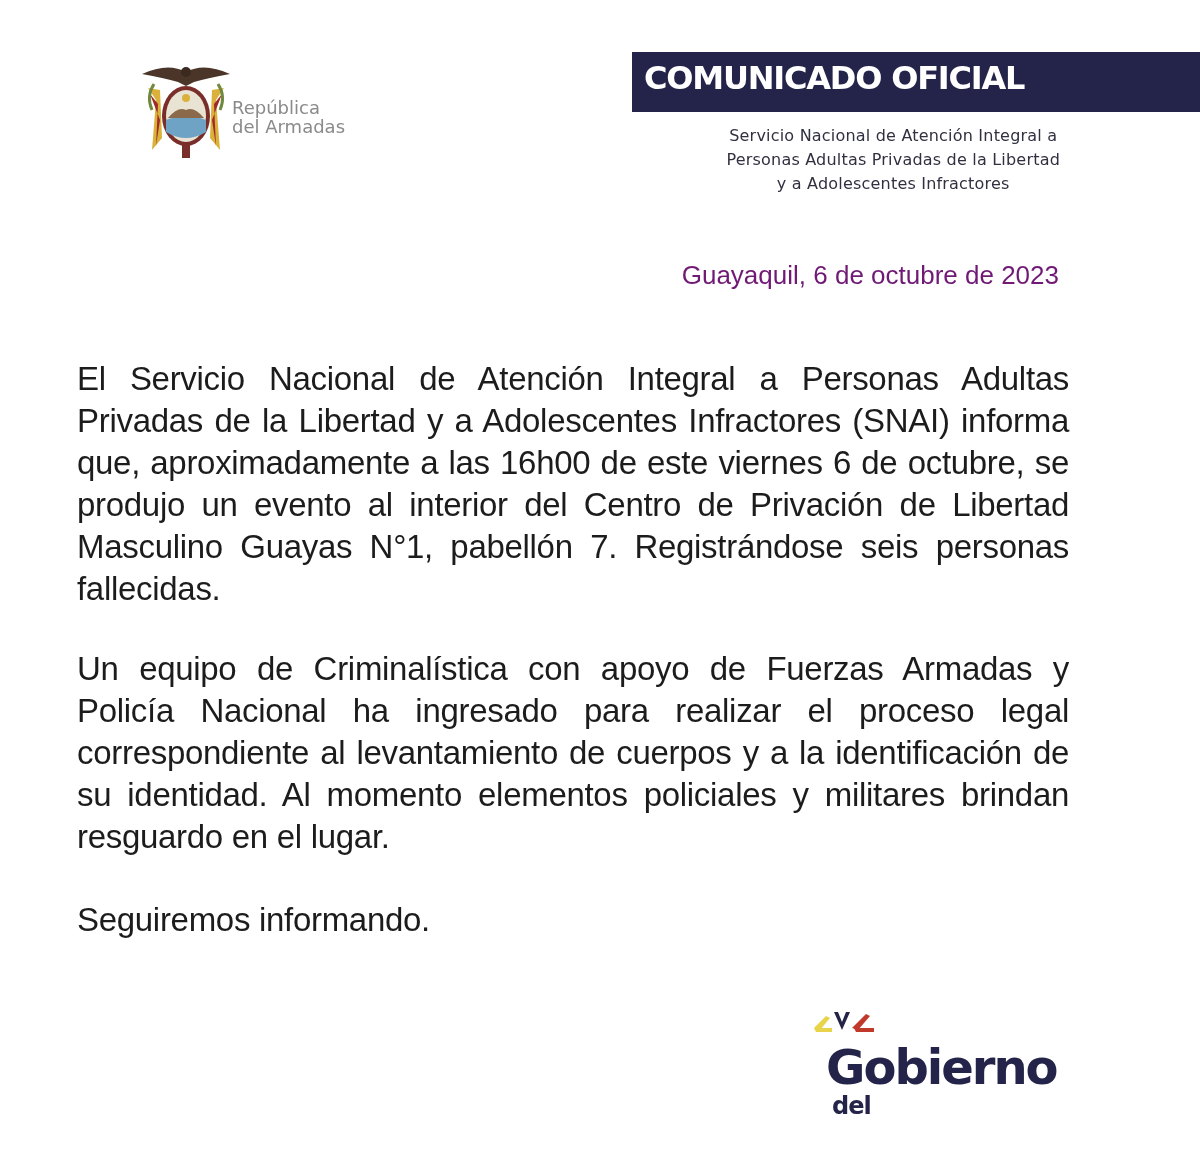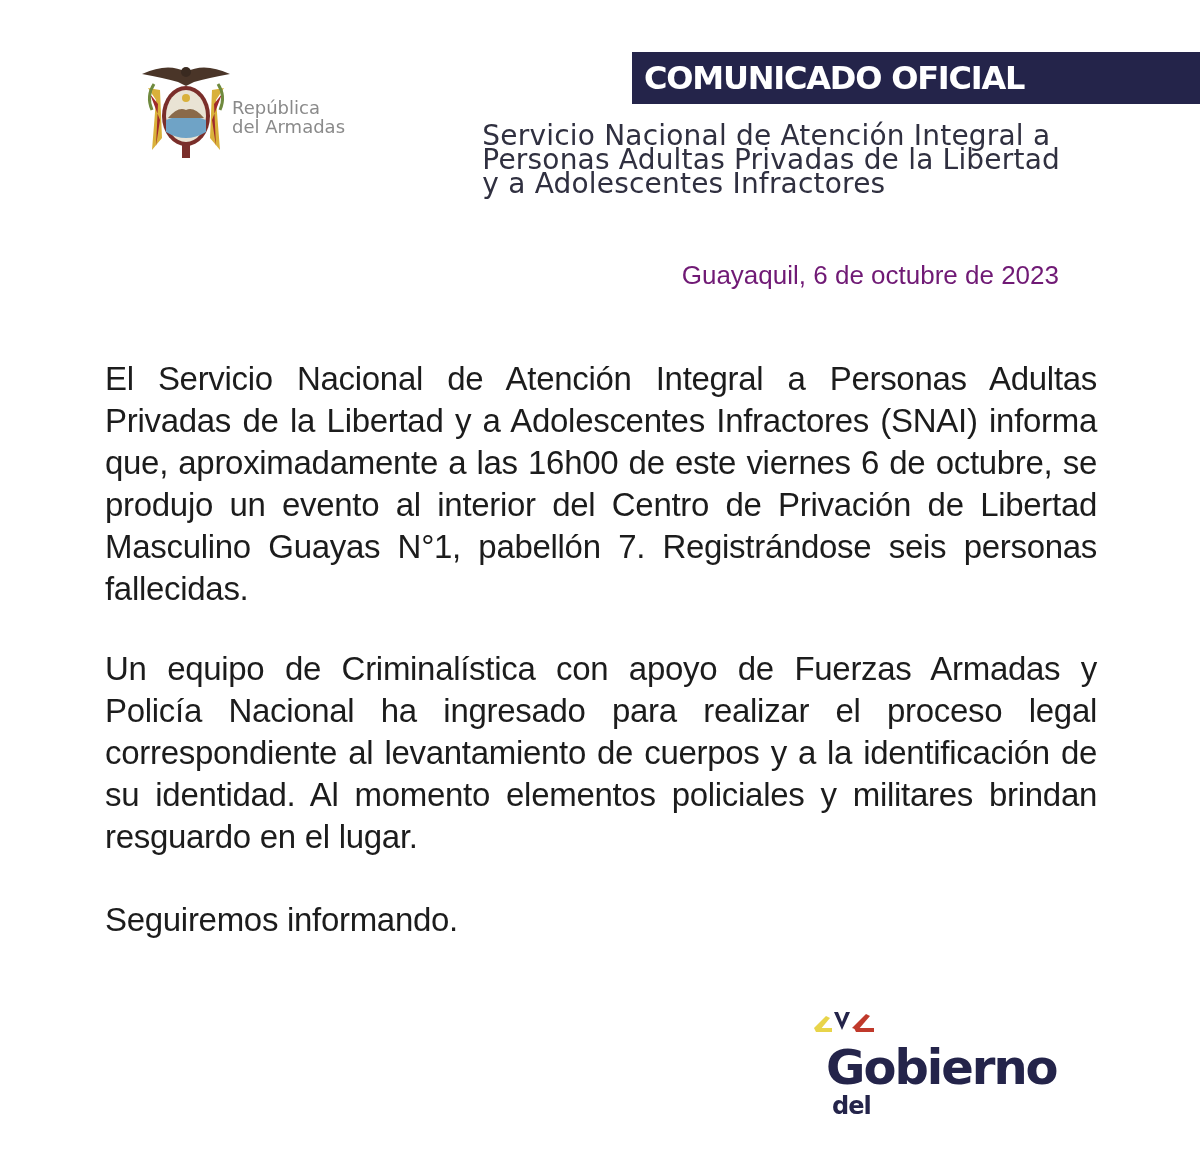--- a/index.html
+++ b/index.html
@@ -7,42 +7,42 @@
       width: 1200px; height: 1155px; position: relative; overflow: hidden;
       font-family: "Liberation Sans", sans-serif; color: #1e1e1e;
     }
     .crest { position: absolute; left: 138px; top: 60px; width: 96px; height: 102px; }
     .crest-label {
       position: absolute; left: 232px; top: 98px;
       font-family: "DejaVu Sans", sans-serif; font-size: 18px; line-height: 19px;
       color: #8a8a8a; letter-spacing: 0px;
     }
     .banner {
-      position: absolute; left: 632px; top: 52px; width: 568px; height: 52px;
+      position: absolute; left: 632px; top: 52px; width: 568px; height: 60px;
       background: #24244a;
       text-align: right;
     }
     .banner-title {
       position: absolute; left: 12px; top: 6px;
       font-family: "DejaVu Sans", sans-serif; font-weight: bold;
       font-size: 32px; line-height: 40px; color: #ffffff; letter-spacing: -1.2px;
     }
     .institution {
-      position: absolute; right: 140px; top: 124px; text-align: left;
-      font-family: "DejaVu Sans", sans-serif; font-size: 28px; line-height: 24px;
+      position: absolute; right: 140px; top: 124px; text-align: center;
+      font-family: "DejaVu Sans", sans-serif; font-size: 16px; line-height: 24px;
       color: #303040; letter-spacing: 0.2px;
     }
     .date {
       position: absolute; right: 141px; top: 260px;
       font-size: 26px; color: #701a75;
     }
     .body-text {
       position: absolute; left: 77px; width: 992px;
       font-family: "Liberation Sans", sans-serif; font-size: 33px; line-height: 42px;
-      color: #1c1c1c; text-align: justify; letter-spacing: -0.3px; margin-left: 28px;
+      color: #1c1c1c; text-align: justify; letter-spacing: -0.3px;
     }
     .body-text.last { text-align-last: left; }
     .p1 { top: 358px; }
     .p2 { top: 648px; }
     .p3 { top: 899px; }
     .gob-logo { position: absolute; left: 812px; top: 1006px; width: 260px; height: 120px; }
     .gob-mark { position: absolute; left: 0; top: 0; width: 70px; height: 30px; }
     .gob-line1 {
       position: absolute; left: 14px; top: 22px;
       font-family: "DejaVu Sans", sans-serif; font-weight: bold; font-size: 48px;

